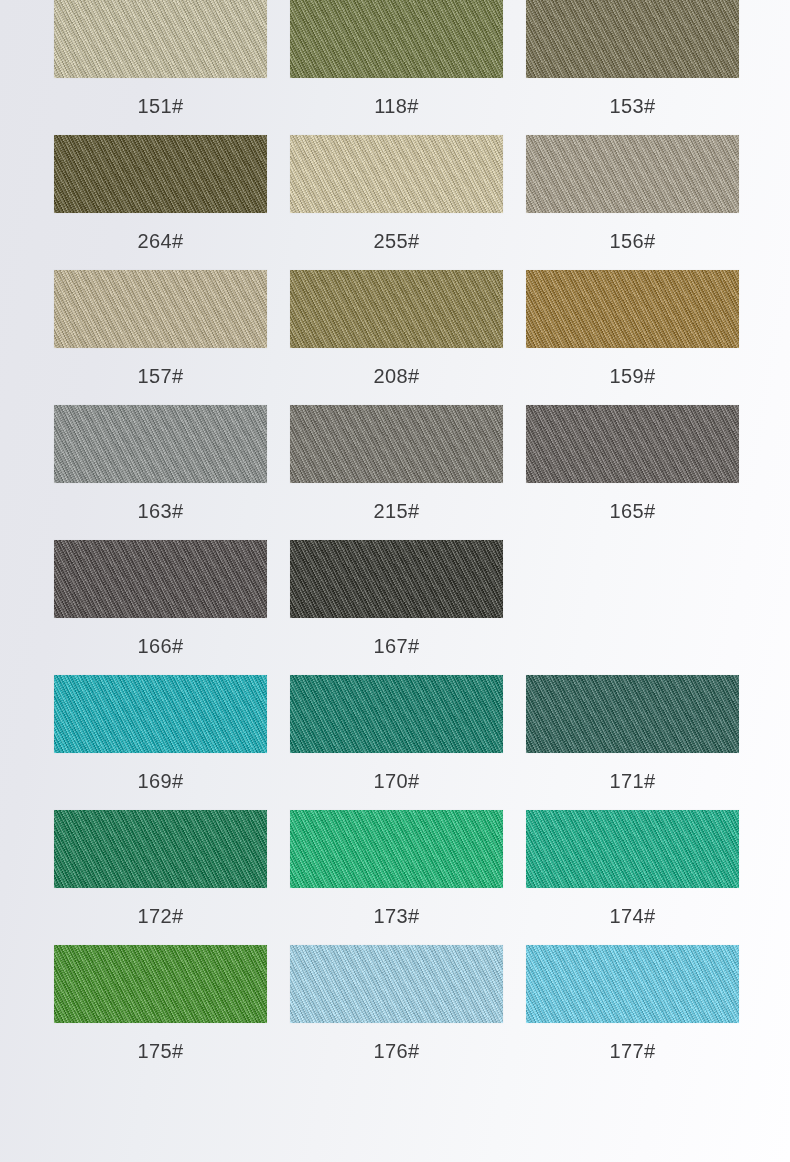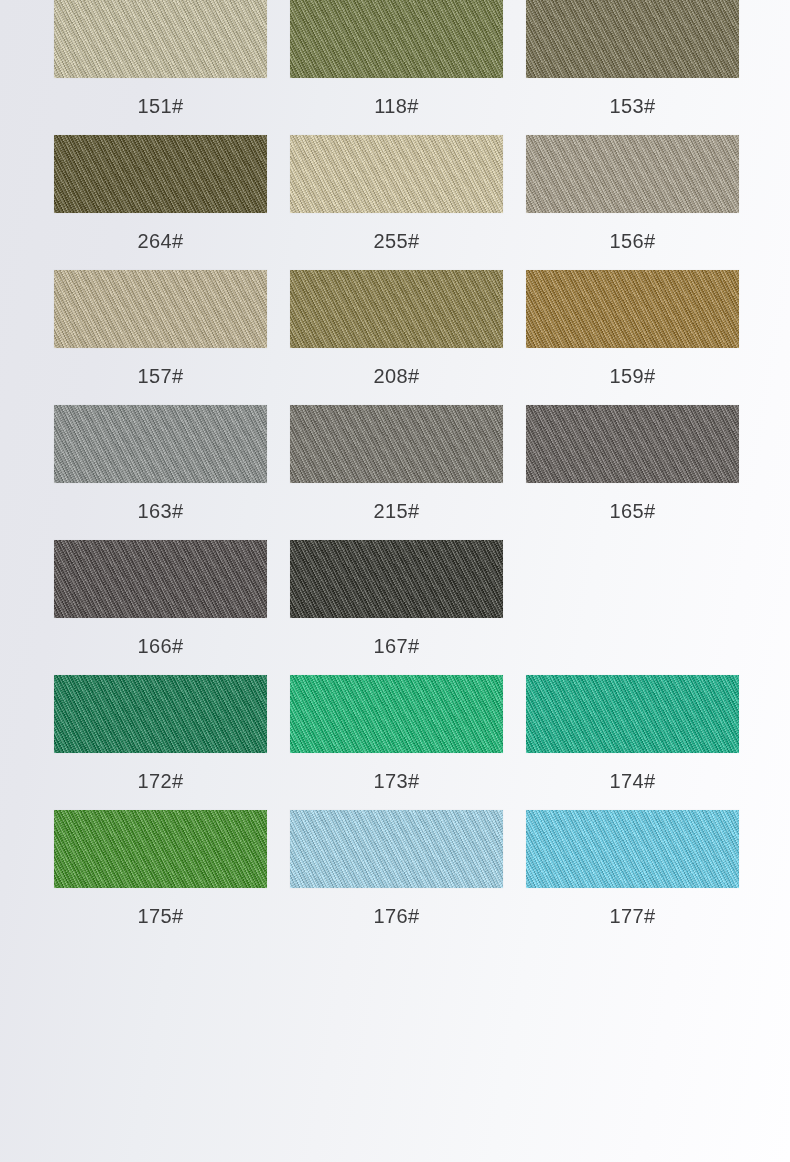--- a/index.html
+++ b/index.html
@@ -170,20 +170,34 @@
     <div class="swatch-cell">
       <div class="swatch-chip" style="background-color: rgb(78, 71, 70);"></div>
       <div class="swatch-label">166#</div>
     </div>
     <div class="swatch-cell">
       <div class="swatch-chip" style="background-color: rgb(47, 48, 40);"></div>
       <div class="swatch-label">167#</div>
     </div>
   </div>
 
+  <div class="swatch-row">
+    <div class="swatch-cell">
+      <div class="swatch-chip" style="background-color: rgb(16, 180, 189);"></div>
+      <div class="swatch-label">169#</div>
+    </div>
+    <div class="swatch-cell">
+      <div class="swatch-chip" style="background-color: rgb(10, 125, 104);"></div>
+      <div class="swatch-label">170#</div>
+    </div>
+    <div class="swatch-cell">
+      <div class="swatch-chip" style="background-color: rgb(38, 94, 83);"></div>
+      <div class="swatch-label">171#</div>
+    </div>
+  </div>
 
   <div class="swatch-row">
     <div class="swatch-cell">
       <div class="swatch-chip" style="background-color: rgb(13, 122, 76);"></div>
       <div class="swatch-label">172#</div>
     </div>
     <div class="swatch-cell">
       <div class="swatch-chip" style="background-color: rgb(18, 189, 116);"></div>
       <div class="swatch-label">173#</div>
     </div>

